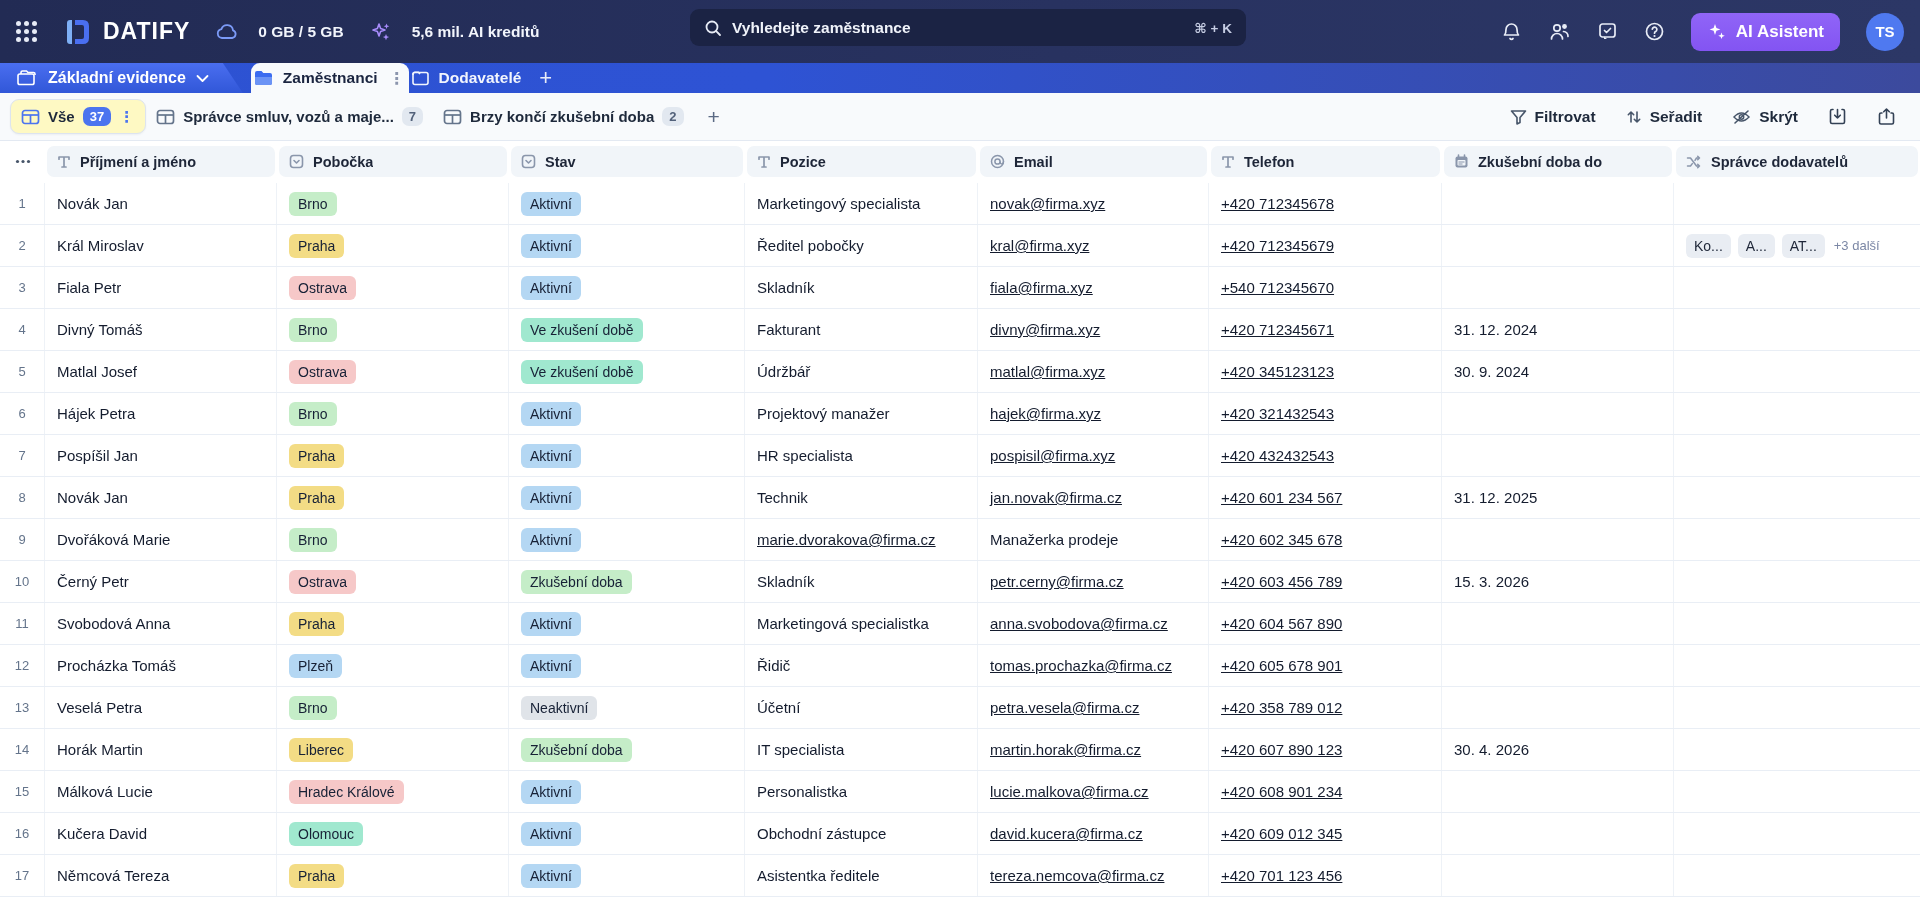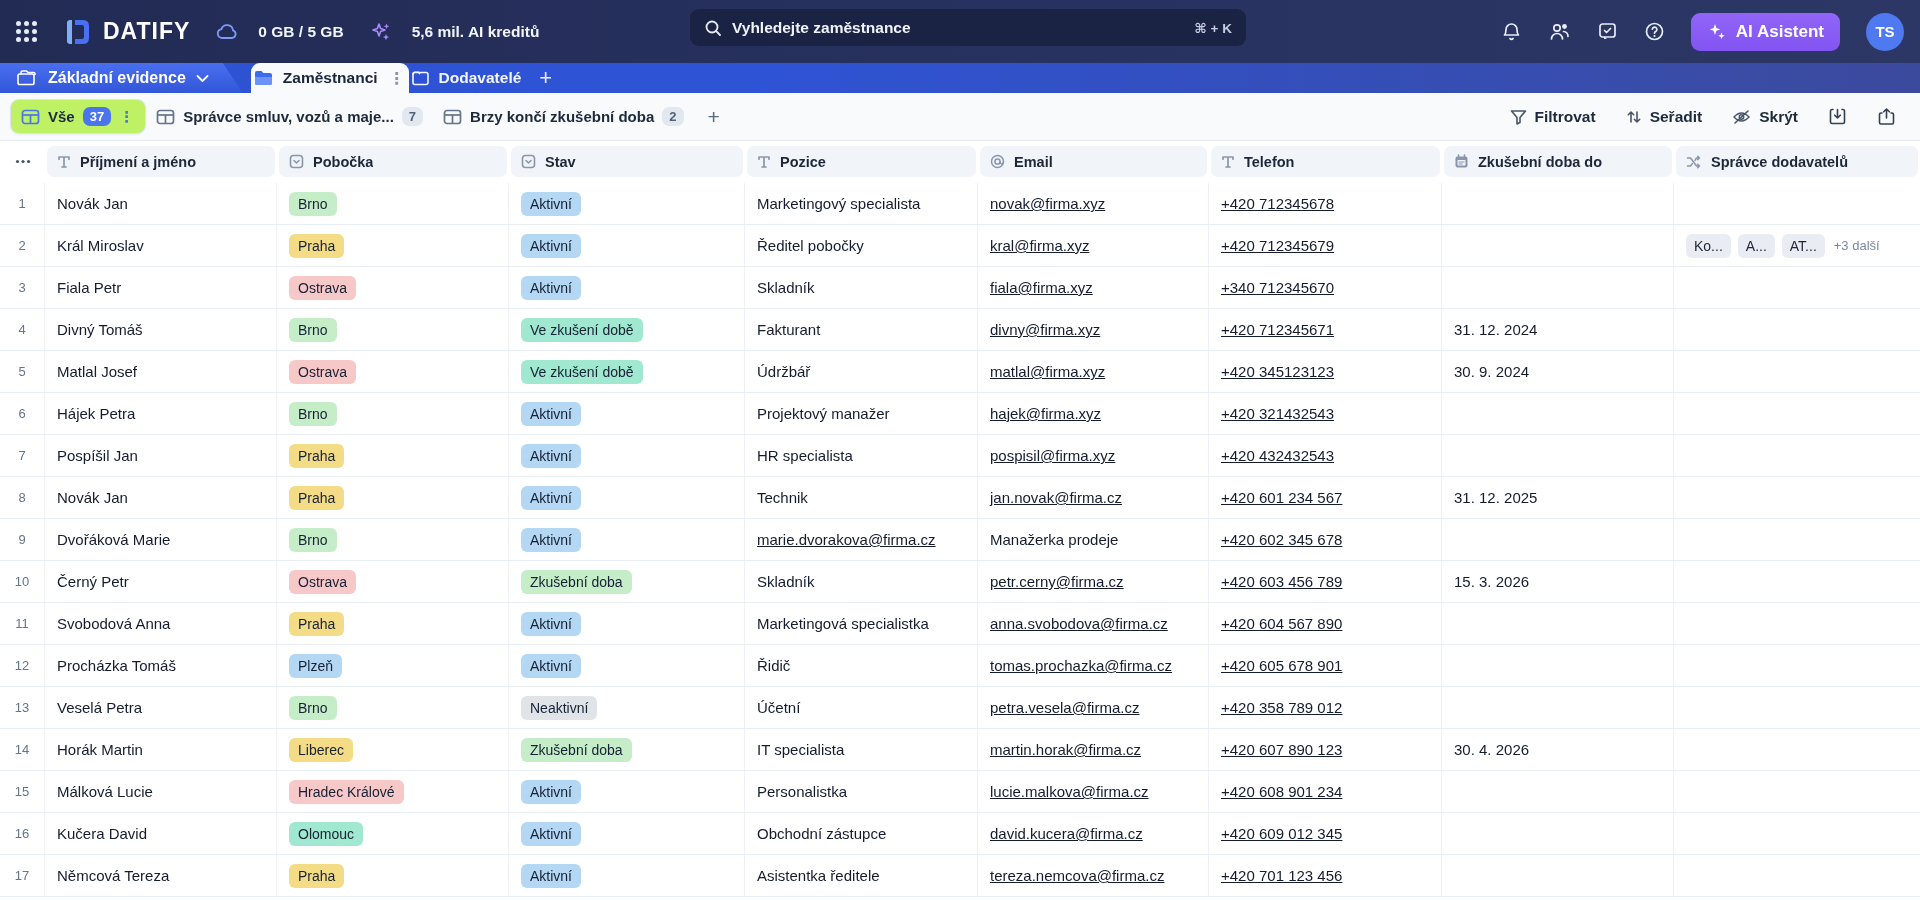--- a/index.html
+++ b/index.html
@@ -38,21 +38,21 @@
   .tab.active { background:#f8fafc; color:#1b2540; border-radius:9px 9px 0 0; margin-left:8px; font-weight:700; }
   .tab-dots { color:#8b95ad; font-size:16px; font-weight:700; padding:0 2px; cursor:pointer; }
   .tab-add { background:none; border:none; color:#e8ecf8; font-size:22px; font-weight:400; padding:0 16px;
     cursor:pointer; font-family:inherit; }
 
   
   .viewbar { height:48px; background:#f8fafc; border-bottom:1px solid #e3e9f2; display:flex;
     align-items:center; padding:0 10px; }
   .view-pill { display:flex; align-items:center; gap:8px; padding:7px 10px; border-radius:9px;
     font-size:15px; font-weight:600; color:#1e293b; cursor:pointer; }
-  .view-pill.active { background:#bef264; border:1px solid #dde4ef; box-shadow:0 1px 2px rgba(20,30,60,.05); }
+  .view-pill.active { background:#fef9c3; border:1px solid #dde4ef; box-shadow:0 1px 2px rgba(20,30,60,.05); }
   .count-badge { font-size:13px; font-weight:700; border-radius:7px; padding:2px 7px; }
   .count-badge.blue { background:#4b74ef; color:#fff; }
   .count-badge.gray { background:#e2e8f0; color:#52617a; }
   .pill-dots { color:#4b74ef; font-weight:700; font-size:15px; letter-spacing:1px; cursor:pointer; }
   .view-add { background:none; border:none; color:#5b6a84; font-size:21px; padding:0 14px; cursor:pointer;
     font-family:inherit; }
   .view-actions { margin-left:auto; display:flex; align-items:center; gap:30px; padding-right:14px; }
   .action-btn { display:flex; align-items:center; gap:8px; background:none; border:none; font-size:15.5px;
     font-weight:600; color:#1e293b; cursor:pointer; font-family:inherit; }
 
@@ -473,21 +473,21 @@
         <div class="td">
           <span class="badge" style="background: rgb(180, 215, 243);">Aktivní</span>
         </div>
         <div class="td">
           <span class="plain">Skladník</span>
         </div>
         <div class="td">
           <span class="cell-link">fiala@firma.xyz</span>
         </div>
         <div class="td">
-          <span class="cell-link">+340 712345670</span>
+          <span class="cell-link">+540 712345670</span>
         </div>
         <div class="td"></div>
         <div class="td"></div>
       </div>
       <div class="grid-row tr">
         <div class="td num">4</div>
         <div class="td">
           <span class="plain">Divný Tomáš</span>
         </div>
         <div class="td">

